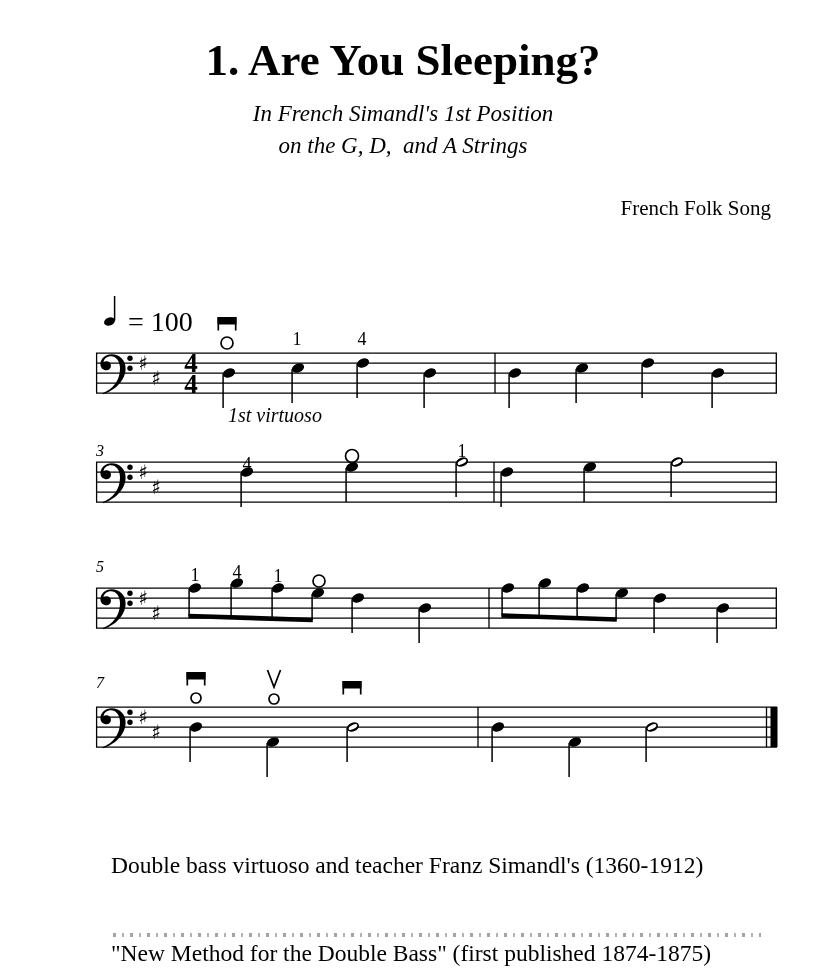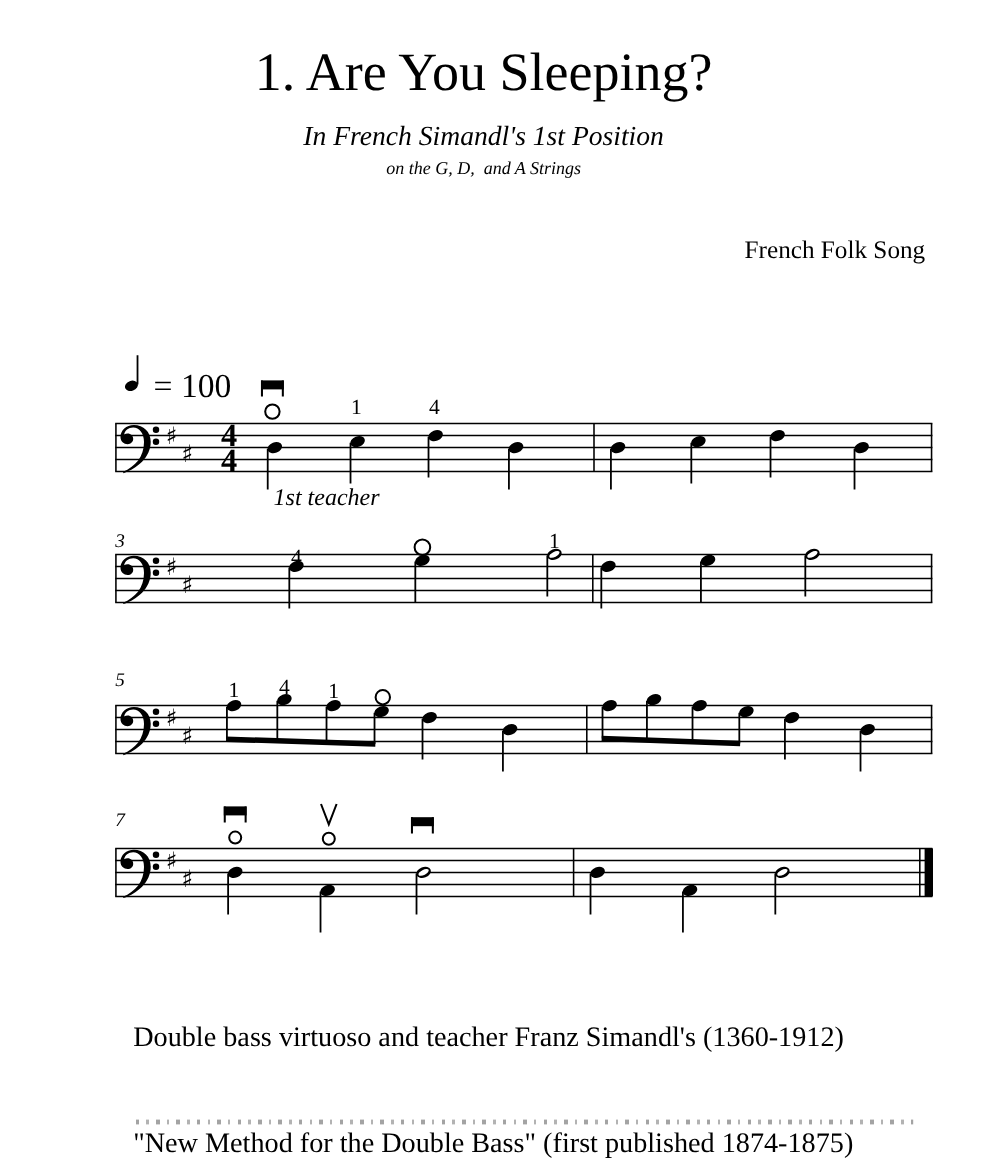--- a/index.html
+++ b/index.html
@@ -1,22 +1,22 @@
 <!DOCTYPE html>
 <html><head>
 <meta charset="utf-8">
 <style>
   html,body{margin:0;padding:0;}
   body{width:828px;height:972px;background:#ffffff;position:relative;overflow:hidden;
        font-family:"Liberation Serif",serif;color:#000;}
   .abs{position:absolute;}
   .center-block{left:0;width:806px;text-align:center;}
-  .title{top:34px;font-size:45px;font-weight:normal;}
+  .title{top:34px;font-size:45px;font-weight:bold;}
   .sub1{top:101px;font-size:23px;font-style:italic;white-space:pre;}
-  .sub2{top:133px;font-size:15px;font-style:italic;white-space:pre;}
+  .sub2{top:133px;font-size:23px;font-style:italic;white-space:pre;}
   .attrib{top:194px;right:57px;text-align:right;font-size:21px;line-height:29px;margin-left:23px;}
   .poslabel{left:228px;top:404px;font-size:20px;font-style:italic;}
   .footer{left:111px;top:792px;font-size:23.5px;line-height:29.4px;white-space:pre;}
   .staff-svg{position:absolute;width:705px;height:150px;}
   .sharp{font:20px "DejaVu Sans",sans-serif;}
   .tsig{font:bold 27px "Liberation Serif",serif;}
   .fing{font:18px "Liberation Serif",serif;}
   .mnum{font:italic 16px "Liberation Serif",serif;}
   .tempo{font:28px "Liberation Serif",serif;}
   .cutoff{left:113px;top:933px;width:648px;height:4px;opacity:.45;
@@ -195,21 +195,21 @@
     <rect x="186.5" y="672" width="19" height="7.5" fill="#000"></rect>
     <line x1="187.3" y1="672" x2="187.3" y2="685.5" stroke="#000" stroke-width="1.7"></line>
     <line x1="204.7" y1="672" x2="204.7" y2="685.5" stroke="#000" stroke-width="1.7"></line>
     <path d="M 267.5 670 L 274 687 L 280.5 670" fill="none" stroke="#000" stroke-width="1.7"></path>
     <rect x="342.5" y="681" width="19" height="7.5" fill="#000"></rect>
     <line x1="343.3" y1="681" x2="343.3" y2="694.5" stroke="#000" stroke-width="1.7"></line>
     <line x1="360.7" y1="681" x2="360.7" y2="694.5" stroke="#000" stroke-width="1.7"></line>
     <text x="96" y="688" class="mnum">7</text>
   </svg>
 
-<div class="abs poslabel">1st teacher</div>
+<div class="abs poslabel">1st virtuoso</div>
 
 <div class="abs footer">
   <div>Double bass virtuoso and teacher Franz Simandl's (1360-1912)</div>
   <div>"New Method for the Double Bass" (first published 1874-1875)</div>
   
   
   
 </div>
 
 <div class="abs cutoff"></div>

